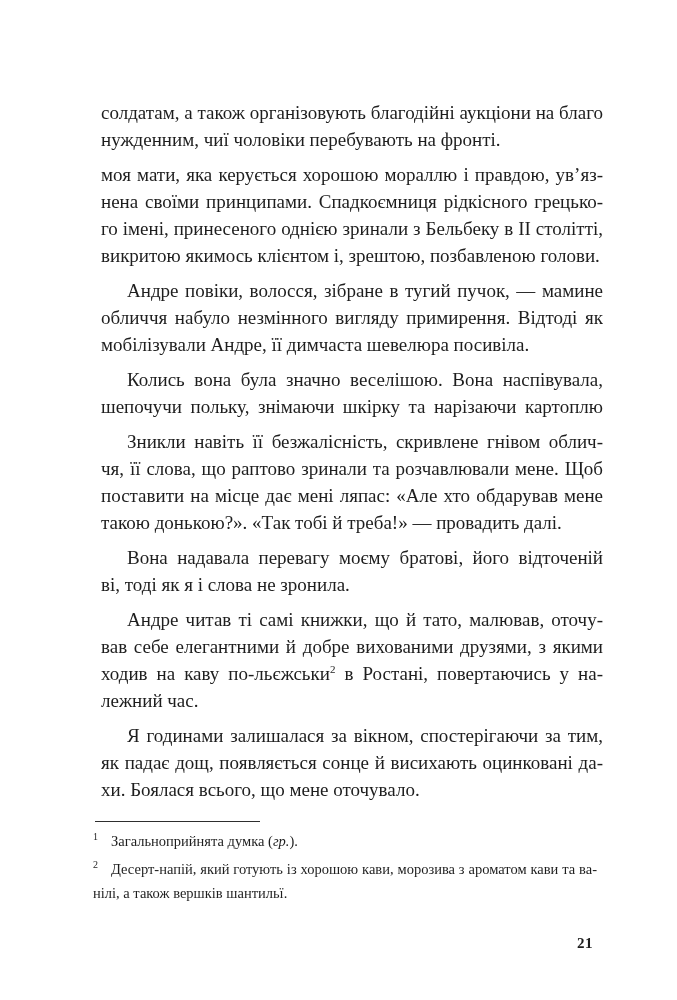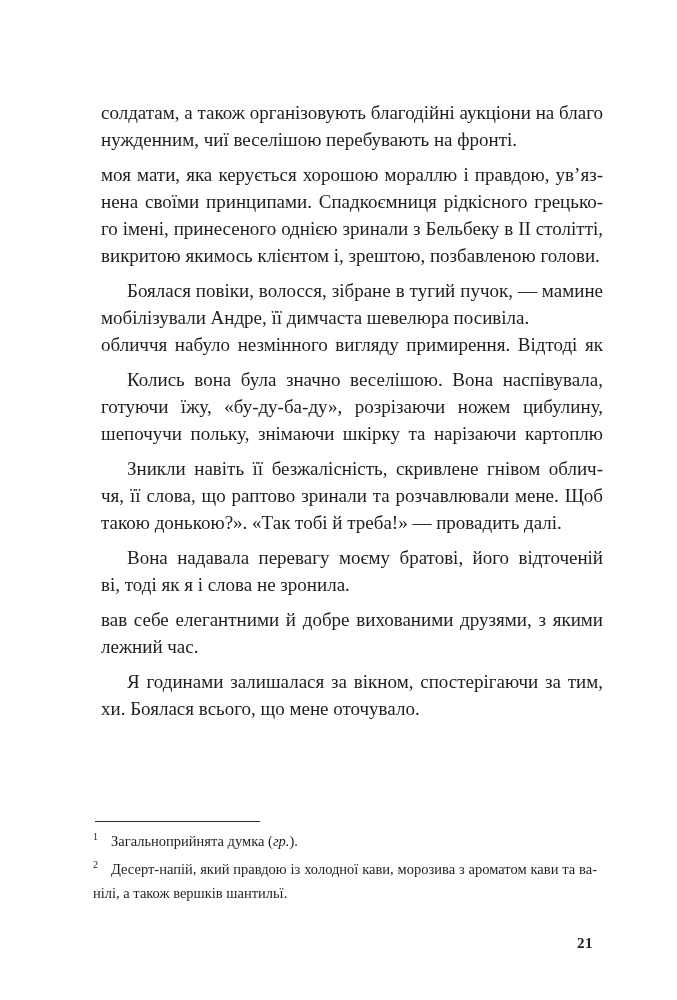--- a/index.html
+++ b/index.html
@@ -85,63 +85,66 @@
   }
 </style>
 </head>
 <body style="--bg: #ffffff; --fg: #1e1e1e;">
 
 <div class="page">
 
   <div class="text-block" id="text-block">
       <div class="para">
         <div class="line">солдатам, а також організовують благодійні аукціони на благо</div>
-        <div class="line last">нужденним, чиї веселішою перебувають на фронті.</div>
+        <div class="line last">нужденним, чиї чоловіки перебувають на фронті.</div>
       </div>
       <div class="para">
         <div class="line">моя мати, яка керується хорошою мораллю і правдою, ув’яз-</div>
         <div class="line">нена своїми принципами. Спадкоємниця рідкісного грецько-</div>
         <div class="line">го імені, принесеного однією зринали з Бельбеку в II столітті,</div>
         <div class="line last">викритою якимось клієнтом і, зрештою, позбавленою голови.</div>
       </div>
       <div class="para">
-        <div class="line indent">Боялася повіки, волосся, зібране в тугий пучок, — мамине</div>
+        <div class="line indent">Андре повіки, волосся, зібране в тугий пучок, — мамине</div>
+        <div class="line">обличчя набуло незмінного вигляду примирення. Відтоді як</div>
         <div class="line last">мобілізували Андре, її димчаста шевелюра посивіла.</div>
-        <div class="line">обличчя набуло незмінного вигляду примирення. Відтоді як</div>
       </div>
       <div class="para">
         <div class="line indent">Колись вона була значно веселішою. Вона наспівувала,</div>
-        <div class="line">готуючи їжу, «бу-ду-ба-ду», розрізаючи ножем цибулину,</div>
         <div class="line">шепочучи польку, знімаючи шкірку та нарізаючи картоплю</div>
       </div>
       <div class="para">
         <div class="line indent">Зникли навіть її безжалісність, скривлене гнівом облич-</div>
         <div class="line">чя, її слова, що раптово зринали та розчавлювали мене. Щоб</div>
+        <div class="line">поставити на місце дає мені ляпас: «Але хто обдарував мене</div>
         <div class="line last">такою донькою?». «Так тобі й треба!» — провадить далі.</div>
       </div>
       <div class="para">
         <div class="line indent">Вона надавала перевагу моєму братові, його відточеній мо-</div>
         <div class="line last">ві, тоді як я і слова не зронила.</div>
       </div>
       <div class="para">
+        <div class="line indent">Андре читав ті самі книжки, що й тато, малював, оточу-</div>
         <div class="line">вав себе елегантними й добре вихованими друзями, з якими</div>
+        <div class="line">ходив на каву по-льєжськи<sup class="body-sup">2</sup> в Ростані, повертаючись у на-</div>
         <div class="line last">лежний час.</div>
       </div>
       <div class="para">
         <div class="line indent">Я годинами залишалася за вікном, спостерігаючи за тим,</div>
+        <div class="line">як падає дощ, появляється сонце й висихають оцинковані да-</div>
         <div class="line last">хи. Боялася всього, що мене оточувало.</div>
       </div>
     </div>
 
   <div class="footnotes" id="footnotes">
     <hr class="fn-rule">
   <div class="footnote">
         <div class="fn-line last"><sup class="fn-marker">1</sup><span>Загальноприйнята думка (</span><span class="fn-italic">гр.</span><span>).</span></div>
       </div>
       <div class="footnote">
-        <div class="fn-line"><sup class="fn-marker">2</sup><span>Десерт-напій, який правдою із холодної кави, морозива з ароматом кави та ва-</span></div>
+        <div class="fn-line"><sup class="fn-marker">2</sup><span>Десерт-напій, який готують із хорошою кави, морозива з ароматом кави та ва-</span></div>
         <div class="fn-line last"><span>нілі, а також вершків шантильї.</span></div>
       </div>
     </div>
 
   <div class="page-number">21</div>
 
 </div>
 
 </body></html>

